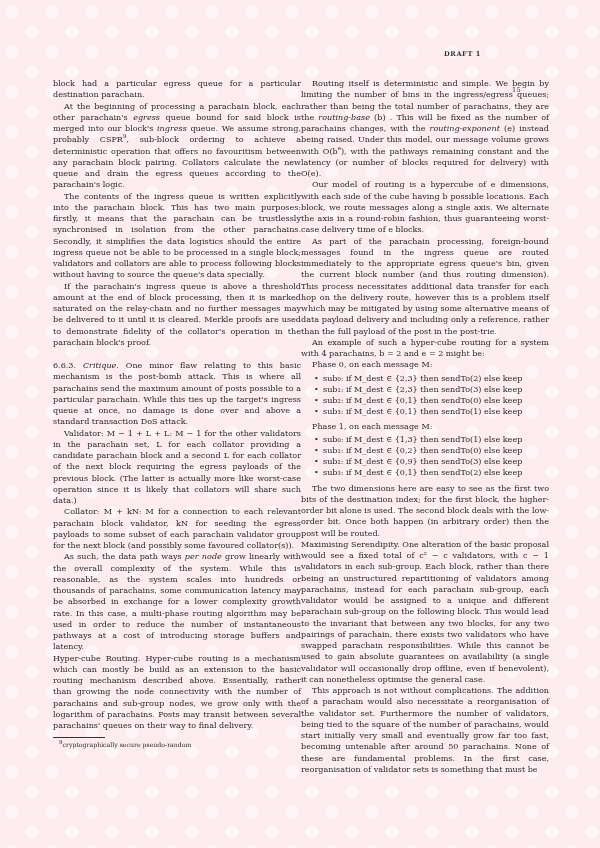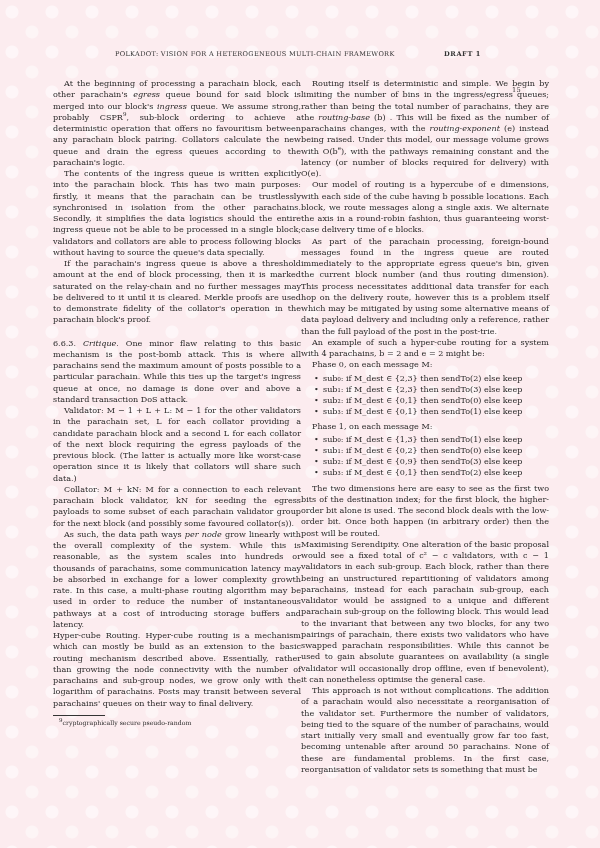--- a/index.html
+++ b/index.html
@@ -38,26 +38,26 @@
   .col li::before { content: "\2022"; position: absolute; left: -9px; }
   .phase { text-indent: 11px; }
   .footnote-rule { width: 52px; border-top: 0.8px solid #333; margin: 6px 0 3px 0; }
   .footnote { font-size: 6.2px; line-height: 8px; padding-left: 6px; }
   sup { font-size: 5.5px; line-height: 0; }
 </style>
 </head>
 <body>
 
 <div class="page-header">
-  <span class="title">POLKADOT: VISION FOR A HETEROGENEOUS MULTI-CHAIN FRAMEWORK</span>
   <span class="draft">DRAFT 1</span>
   <span class="pagenum">15</span>
 </div>
 
 <div class="col col-left">
+  <p>block had a particular egress queue for a particular destination parachain.</p>
   <p class="indent"><span>At the beginning of processing a parachain block, each other parachain's </span><em>egress</em><span> queue bound for said block is merged into our block's </span><em>ingress</em><span> queue. We assume strong, probably CSPR</span><sup>9</sup><span>, sub-block ordering to achieve a deterministic operation that offers no favouritism between any parachain block pairing. Collators calculate the new queue and drain the egress queues according to the parachain's logic.</span></p>
   <p class="indent">The contents of the ingress queue is written explicitly into the parachain block. This has two main purposes: firstly, it means that the parachain can be trustlessly synchronised in isolation from the other parachains. Secondly, it simplifies the data logistics should the entire ingress queue not be able to be processed in a single block; validators and collators are able to process following blocks without having to source the queue's data specially.</p>
   <p class="indent">If the parachain's ingress queue is above a threshold amount at the end of block processing, then it is marked saturated on the relay-chain and no further messages may be delivered to it until it is cleared. Merkle proofs are used to demonstrate fidelity of the collator's operation in the parachain block's proof.</p>
   <div class="gap"></div>
   <p><span>6.6.3.</span> <em>Critique.</em><span> One minor flaw relating to this basic mechanism is the post-bomb attack. This is where all parachains send the maximum amount of posts possible to a particular parachain. While this ties up the target's ingress queue at once, no damage is done over and above a standard transaction DoS attack.</span></p>
   <p class="indent">Validator: M − 1 + L + L: M − 1 for the other validators in the parachain set, L for each collator providing a candidate parachain block and a second L for each collator of the next block requiring the egress payloads of the previous block. (The latter is actually more like worst-case operation since it is likely that collators will share such data.)</p>
   <p class="indent">Collator: M + kN: M for a connection to each relevant parachain block validator, kN for seeding the egress payloads to some subset of each parachain validator group for the next block (and possibly some favoured collator(s)).</p>
   <p class="indent"><span>As such, the data path ways </span><em>per node</em><span> grow linearly with the overall complexity of the system. While this is reasonable, as the system scales into hundreds or thousands of parachains, some communication latency may be absorbed in exchange for a lower complexity growth rate. In this case, a multi-phase routing algorithm may be used in order to reduce the number of instantaneous pathways at a cost of introducing storage buffers and latency.</span></p>
   <p>Hyper-cube Routing. Hyper-cube routing is a mechanism which can mostly be build as an extension to the basic routing mechanism described above. Essentially, rather than growing the node connectivity with the number of parachains and sub-group nodes, we grow only with the logarithm of parachains. Posts may transit between several parachains' queues on their way to final delivery.</p>
   <div class="footnote-rule"></div>

